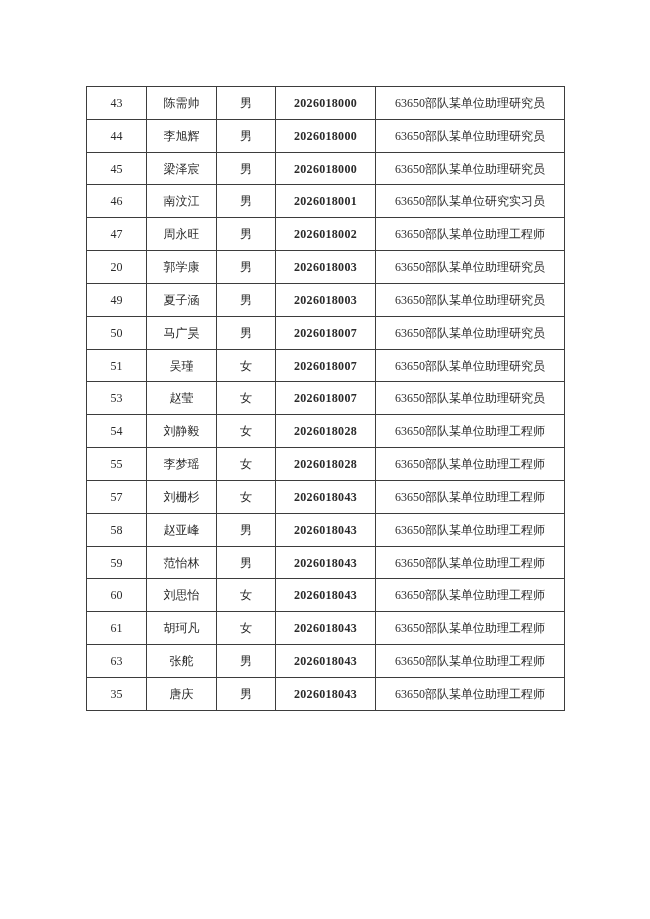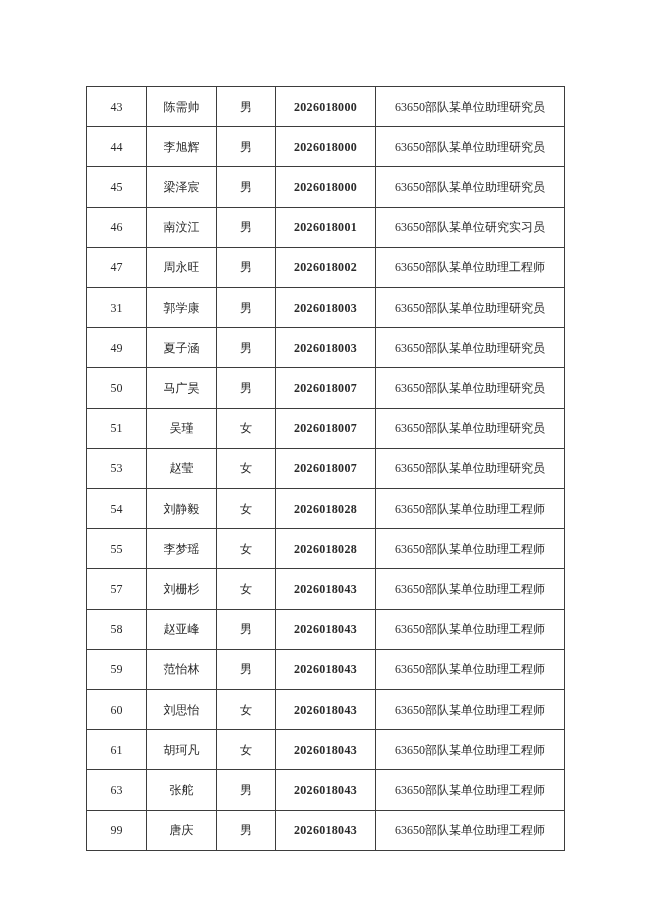--- a/index.html
+++ b/index.html
@@ -18,21 +18,21 @@
     position: relative;
     width: 650px;
     height: 919px;
     background: #ffffff;
   }
   table.personnel {
     position: absolute;
     left: 86px;
     top: 86px;
     width: 478px;
-    height: 765px;
+    height: 625px;
     border-collapse: collapse;
     table-layout: fixed;
   }
   table.personnel td {
     border: 1px solid #3d3d3d;
     text-align: center;
     vertical-align: middle;
     font-size: 12px;
     line-height: 1;
     padding: 0 2px;
@@ -91,21 +91,21 @@
           <td class="col-position">63650部队某单位研究实习员</td>
         </tr>
         <tr>
           <td class="col-seq">47</td>
           <td class="col-name">周永旺</td>
           <td class="col-gender">男</td>
           <td class="col-code">2026018002</td>
           <td class="col-position">63650部队某单位助理工程师</td>
         </tr>
         <tr>
-          <td class="col-seq">31</td>
+          <td class="col-seq">20</td>
           <td class="col-name">郭学康</td>
           <td class="col-gender">男</td>
           <td class="col-code">2026018003</td>
           <td class="col-position">63650部队某单位助理研究员</td>
         </tr>
         <tr>
           <td class="col-seq">49</td>
           <td class="col-name">夏子涵</td>
           <td class="col-gender">男</td>
           <td class="col-code">2026018003</td>
@@ -182,21 +182,21 @@
           <td class="col-position">63650部队某单位助理工程师</td>
         </tr>
         <tr>
           <td class="col-seq">63</td>
           <td class="col-name">张舵</td>
           <td class="col-gender">男</td>
           <td class="col-code">2026018043</td>
           <td class="col-position">63650部队某单位助理工程师</td>
         </tr>
         <tr>
-          <td class="col-seq">99</td>
+          <td class="col-seq">35</td>
           <td class="col-name">唐庆</td>
           <td class="col-gender">男</td>
           <td class="col-code">2026018043</td>
           <td class="col-position">63650部队某单位助理工程师</td>
         </tr>
       </tbody>
   </table>
 </div>
 
 </body></html>

